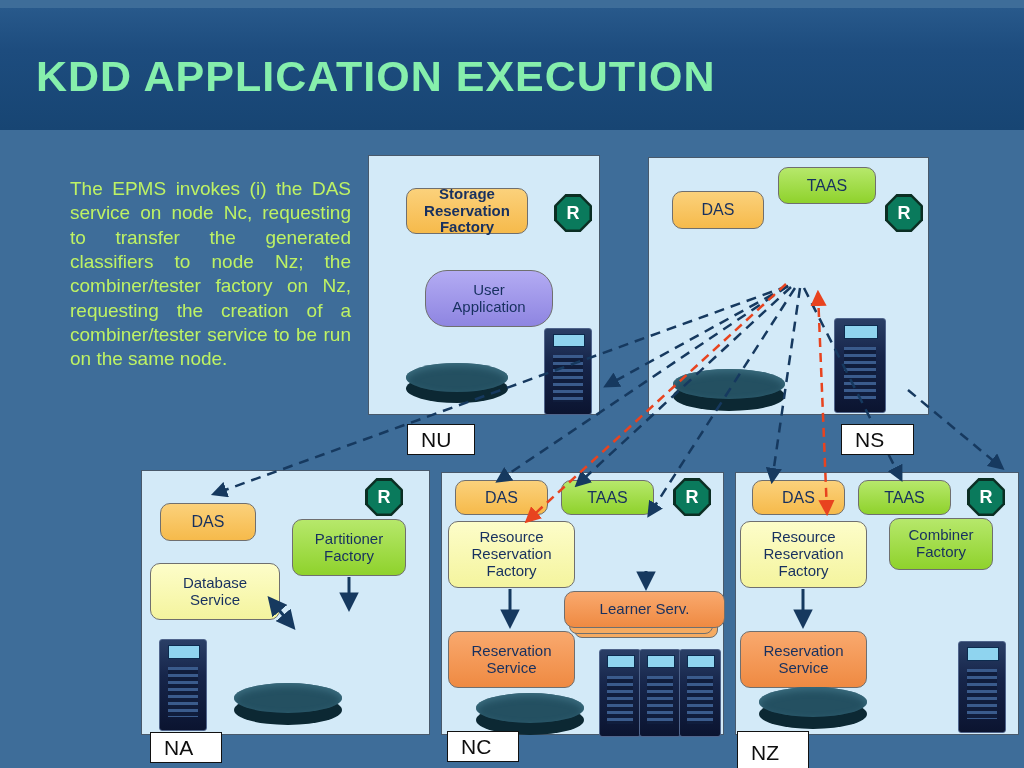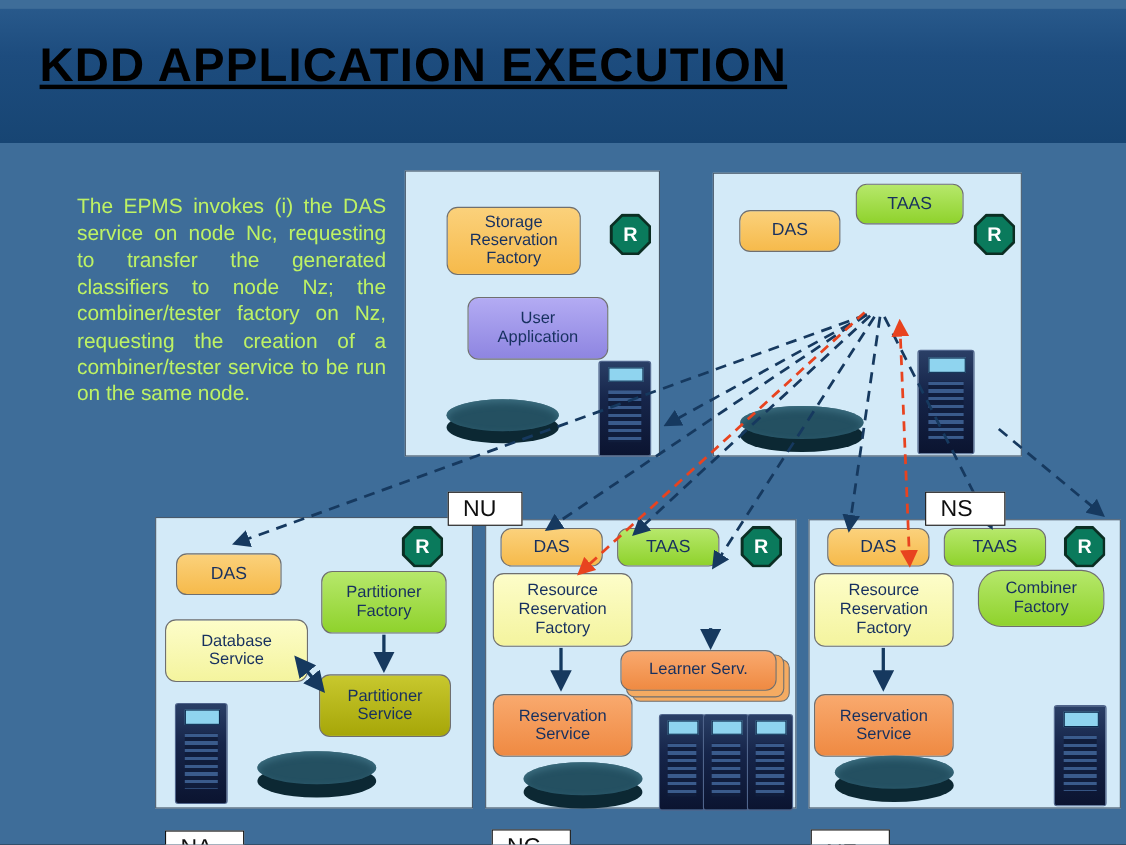--- a/index.html
+++ b/index.html
@@ -5,56 +5,56 @@
   html,body { margin:0; padding:0; background:#222; }
   .slide {
     position:relative; width:1024px; height:768px; overflow:hidden;
     background:#3e6d99; font-family:"Liberation Sans", sans-serif;
   }
   .header {
     position:absolute; left:0; top:8px; width:1024px; height:122px;
     background:linear-gradient(180deg,#28598b 0%,#1d4c7e 35%,#174573 100%);
   }
   .title {
-    position:absolute; left:36px; top:36px; color:#000000;
-    font-size:43px; font-weight:bold; letter-spacing:1px; white-space:nowrap;text-decoration:underline;
+    position:absolute; left:36px; top:52px; color:#86efac;
+    font-size:43px; font-weight:bold; letter-spacing:1px; white-space:nowrap;
   }
   .desc {
     position:absolute; left:70px; top:177px; width:281px;
     color:#bef264; font-size:19px; line-height:1.28; text-align:justify;
   }
   .node {
     position:absolute; background:#d3eaf8; border:1px solid #48596b; box-sizing:border-box;
   }
   .svc {
     position:absolute; display:flex; align-items:center; justify-content:center;
     text-align:center; border-radius:10px; border:1px solid #6f6f6f;
     color:#17305f; font-size:15px; line-height:1.12; box-sizing:border-box; padding:2px 8px;
   }
   .orange     { background:linear-gradient(180deg,#fbd17b,#f6ba4b); }
   .salmon     { background:linear-gradient(180deg,#f7a06b,#f08140); }
   .green      { background:linear-gradient(180deg,#b6e86b,#8fd22c); }
-  .lavender   { background:linear-gradient(180deg,#b3abf3,#8e85e1); }
+  .lavender   { background:linear-gradient(180deg,#b3abf3,#8e85e1);border-radius:22px; }
   .paleyellow { background:linear-gradient(180deg,#fdfdc9,#f4f49e); }
   .olive      { background:linear-gradient(180deg,#c8c82e,#a6a608); }
   .sorange    { background:linear-gradient(180deg,#f9a96e,#ef8a42); }
   .badge-outer {
     position:absolute; background:#0b2e23; display:flex; align-items:center; justify-content:center;
     clip-path:polygon(30% 0,70% 0,100% 30%,100% 70%,70% 100%,30% 100%,0 70%,0 30%);
   }
   .badge-inner {
     width:calc(100% - 5px); height:calc(100% - 5px); background:#0a7a5c;
     clip-path:polygon(30% 0,70% 0,100% 30%,100% 70%,70% 100%,30% 100%,0 70%,0 30%);
     color:#ffffff; font-weight:bold; font-size:18px;
     display:flex; align-items:center; justify-content:center;
   }
   .nlabel {
     position:absolute; background:#ffffff; border:1px solid #111111;
     color:#0e0e0e; font-size:21px; display:flex; align-items:center;
-    padding-left:13px; box-sizing:border-box; z-index:60;margin-top:23px;
+    padding-left:13px; box-sizing:border-box; z-index:60;
   }
   .disk { position:absolute; }
   .disk .d-body { position:absolute; left:0; right:0; bottom:0; height:72%; border-radius:50%; background:#0c2833; }
   .disk .d-top  { position:absolute; left:0; right:0; top:0; height:72%; border-radius:50%; background:#245061;
                   box-shadow:inset 0 3px 7px #3c6e80; }
   .server {
     position:absolute; border-radius:3px; border:1px solid #4f648b;
     background:linear-gradient(180deg,#2a3f66 0%,#16254a 40%,#0b1430 100%);
   }
   .server::before {
@@ -71,21 +71,21 @@
 </head>
 <body>
 
 <div class="slide">
 
   <div class="header"></div>
   <div class="title">KDD APPLICATION EXECUTION</div>
   <div class="desc">The EPMS invokes (i) the DAS service on node Nc, requesting to transfer the generated classifiers to node Nz; the combiner/tester factory on Nz, requesting the creation of a combiner/tester service to be run on the same node.</div>
 
   <div class="node" style="left:368px; top:155px; width:232px; height:260px;">
-    <div class="svc orange" style="left:37px; top:32px; width:122px; height:62px;">Storage Reservation Factory</div>
+    <div class="svc orange" style="left:37px; top:32px; width:122px; height:46px;font-weight:bold;">Storage Reservation Factory</div>
     <div class="badge-outer" style="left:185px; top:38px; width:38px; height:38px;">
       <div class="badge-inner">R</div>
     </div>
     <div class="svc lavender" style="left:56px; top:114px; width:128px; height:57px; padding:2px 20px;">User Application</div>
     <div class="disk" style="left:37px; top:207px; width:102px; height:40px;">
         <div class="d-body"></div>
         <div class="d-top"></div>
       </div>
     <div class="server" style="left:175px; top:172px; width:46px; height:85px;"></div>
   </div>
@@ -105,58 +105,57 @@
   </div>
   <div class="nlabel" style="left:841px; top:424px; width:73px; height:31px;">NS</div>
 
   <div class="node" style="left:141px; top:470px; width:289px; height:265px;">
     <div class="badge-outer" style="left:223px; top:7px; width:38px; height:38px;">
       <div class="badge-inner">R</div>
     </div>
     <div class="svc orange" style="left:18px; top:32px; width:96px; height:38px; font-size:16px;">DAS</div>
     <div class="svc green" style="left:150px; top:48px; width:114px; height:57px; padding:16px 16px;">Partitioner Factory</div>
     <div class="svc paleyellow" style="left:8px; top:92px; width:130px; height:57px; padding:18px 24px;">Database Service</div>
-    <div class="svc olive" style="left:148px; top:142px; width:120px; height:57px; padding:2px 20px;">Partitioner Service</div>
     <div class="server" style="left:17px; top:168px; width:46px; height:90px;"></div>
     <div class="disk" style="left:92px; top:212px; width:108px; height:42px;">
         <div class="d-body"></div>
         <div class="d-top"></div>
       </div>
   </div>
   <div class="nlabel" style="left:150px; top:732px; width:72px; height:31px;">NA</div>
 
   <div class="node" style="left:441px; top:472px; width:283px; height:263px;">
     <div class="svc orange" style="left:13px; top:7px; width:93px; height:35px; font-size:16px;">DAS</div>
     <div class="svc green" style="left:119px; top:7px; width:93px; height:35px; font-size:16px;">TAAS</div>
     <div class="badge-outer" style="left:231px; top:5px; width:38px; height:38px;">
       <div class="badge-inner">R</div>
     </div>
     <div class="svc paleyellow" style="left:6px; top:48px; width:127px; height:67px; padding:2px 18px;">Resource Reservation Factory</div>
     <div class="stack-layer" style="left:132px; top:126px; width:142px; height:37px;"></div>
     <div class="stack-layer" style="left:127px; top:122px; width:142px; height:37px;"></div>
-    <div class="svc sorange" style="left:122px; top:118px; width:142px; height:37px;">Learner Serv.</div>
+    <div class="svc sorange" style="left:122px; top:118px; width:161px; height:37px;">Learner Serv.</div>
     <div class="svc sorange" style="left:6px; top:158px; width:127px; height:57px; padding:2px 24px;">Reservation Service</div>
     <div class="disk" style="left:34px; top:220px; width:108px; height:42px;">
         <div class="d-body"></div>
         <div class="d-top"></div>
       </div>
     <div class="server" style="left:157px; top:176px; width:40px; height:86px;"></div>
     <div class="server" style="left:197px; top:176px; width:40px; height:86px;"></div>
     <div class="server" style="left:237px; top:176px; width:40px; height:86px;"></div>
   </div>
   <div class="nlabel" style="left:447px; top:731px; width:72px; height:31px;">NC</div>
 
   <div class="node" style="left:735px; top:472px; width:284px; height:263px;">
     <div class="svc orange" style="left:16px; top:7px; width:93px; height:35px; font-size:16px;">DAS</div>
     <div class="svc green" style="left:122px; top:7px; width:93px; height:35px; font-size:16px;">TAAS</div>
     <div class="badge-outer" style="left:231px; top:5px; width:38px; height:38px;">
       <div class="badge-inner">R</div>
     </div>
     <div class="svc paleyellow" style="left:4px; top:48px; width:127px; height:67px; padding:2px 18px;">Resource Reservation Factory</div>
-    <div class="svc green" style="left:153px; top:45px; width:115px; height:52px; padding:2px 12px;border-radius:21px;">Combiner Factory</div>
+    <div class="svc green" style="left:153px; top:45px; width:104px; height:52px; padding:2px 12px;">Combiner Factory</div>
     <div class="svc sorange" style="left:4px; top:158px; width:127px; height:57px; padding:2px 24px;">Reservation Service</div>
     <div class="disk" style="left:23px; top:214px; width:108px; height:42px;">
         <div class="d-body"></div>
         <div class="d-top"></div>
       </div>
     <div class="server" style="left:222px; top:168px; width:46px; height:90px;"></div>
   </div>
   <div class="nlabel" style="left:737px; top:731px; width:72px; height:44px;">NZ</div>
 
   <svg class="arrows" width="1024" height="768" viewBox="0 0 1024 768">

